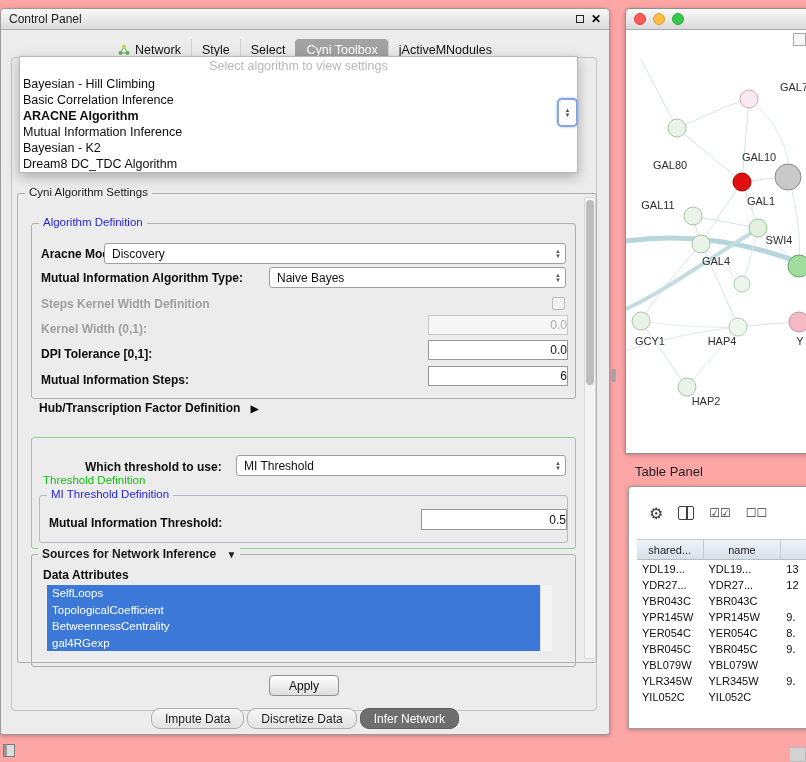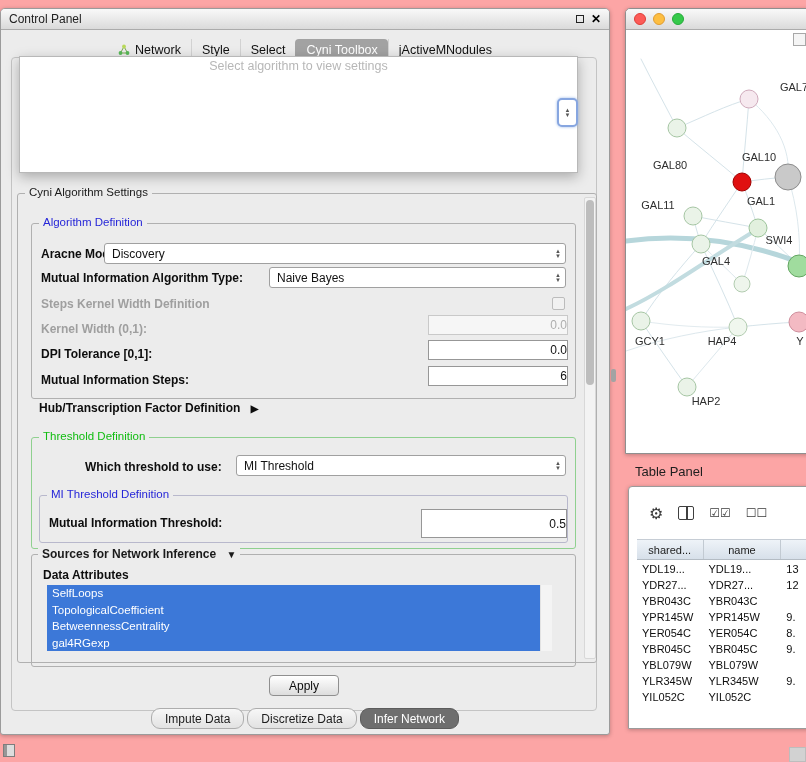--- a/index.html
+++ b/index.html
@@ -25,21 +25,21 @@
   .cp-tab.active { background:#a2a2a2; color:#fff; border-radius:4px; border-left-color:transparent; }
   .tab-icon { display:inline-flex; }
 
   #outer-box { position:absolute; left:10px; top:48px; width:586px; height:654px;
                border:1px solid #c4c4c4; border-radius:4px; background:#ececec; }
 
   .groupbox { position:absolute; border:1px solid #b0b0b0; border-radius:3px; }
   .gtitle { position:absolute; top:-8px; left:7px; background:#ececec; padding:0 4px; font-size:11.5px;
             white-space:nowrap; color:#1a1a1a; }
   .gtitle.blue  { color:#2626d8; }
-  .gtitle.green { color:#12bd12; }
+  .gtitle.green { color:#12bd12;margin-top:44px; }
   .gtitle.bold  { font-weight:bold; font-size:12px; }
 
   #settings-box { left:16px; top:184px; width:580px; height:470px; background:#ececec; }
   #settings-scroll { position:absolute; left:583px; top:188px; width:12px; height:462px;
                      background:#f3f3f3; border:1px solid #d8d8d8; border-radius:2px; }
   #settings-thumb { position:absolute; left:1px; top:2px; width:8px; height:185px; background:#bdbdbd; border-radius:4px; }
 
   #algdef-box  { left:30px; top:214px; width:545px; height:176px; }
   #thresh-box  { left:30px; top:428px; width:545px; height:112px; border-color:#8fd08f; }
   #mithresh-box{ left:38px; top:486px; width:529px; height:48px; border-color:#b8b8cc; position:absolute; }
@@ -68,21 +68,21 @@
 
   .checkbox { position:absolute; width:13px; height:13px; background:#f1f1f1; border:1px solid #bcbcbc; border-radius:2px; }
   #chk-manual { left:551px; top:288px; }
 
   .tfield { position:absolute; height:20px; background:#fff; border:1px solid #979797; font-size:12px;
             display:flex; align-items:center; justify-content:flex-end; padding-right:0; color:#111; }
   .tfield.disabled { background:#f6f6f6; border-color:#c9c9c9; color:#aeaeae; }
   #fld-kernel  { left:427px; top:306px; width:140px; }
   #fld-dpi     { left:427px; top:331px; width:140px; }
   #fld-misteps { left:427px; top:357px; width:140px; }
-  #fld-mithresh{ left:420px; top:500px; width:146px; height:29px; }
+  #fld-mithresh{ left:420px; top:500px; width:146px; height:21px; }
 
   #hub-label { position:absolute; left:38px; top:392px; font-size:12px; font-weight:bold; color:#0d0d0d; }
   .tri { font-size:10px; margin-left:7px; }
 
   #sources-title { top:-8px; left:6px; }
   #attr-list { position:absolute; left:46px; top:576px; width:505px; height:66px; background:#fff;
                overflow:hidden; display:flex; }
   #attr-items { flex:1; }
   .attr-item { height:16.5px; line-height:16.5px; padding-left:5px; font-size:11.5px; color:#fff; background:#3c78d8; }
   #attr-scroll { width:12px; background:#f4f4f4; border-left:1px solid #e2e2e2; }
@@ -267,20 +267,28 @@
     <div id="apply-btn">Apply</div>
 
     <div id="cp-bottom-tabs">
         <div class="btab">Impute Data</div>
         <div class="btab">Discretize Data</div>
         <div class="btab active">Infer Network</div>
       </div>
 
     <div id="algo-popup">
       <div id="popup-placeholder">Select algorithm to view settings</div>
+      <div id="popup-options">
+          <div class="popup-opt">Bayesian - Hill Climbing</div>
+          <div class="popup-opt">Basic Correlation Inference</div>
+          <div class="popup-opt selected">ARACNE Algorithm</div>
+          <div class="popup-opt">Mutual Information Inference</div>
+          <div class="popup-opt">Bayesian - K2</div>
+          <div class="popup-opt">Dream8 DC_TDC Algorithm</div>
+        </div>
     </div>
     <div id="combo-fragment">
       <i>▲</i>
         <i>▼</i>
     </div>
   </div>
 
   <div id="net" class="window">
     <div class="titlebar">
       <span class="tl red"></span>

